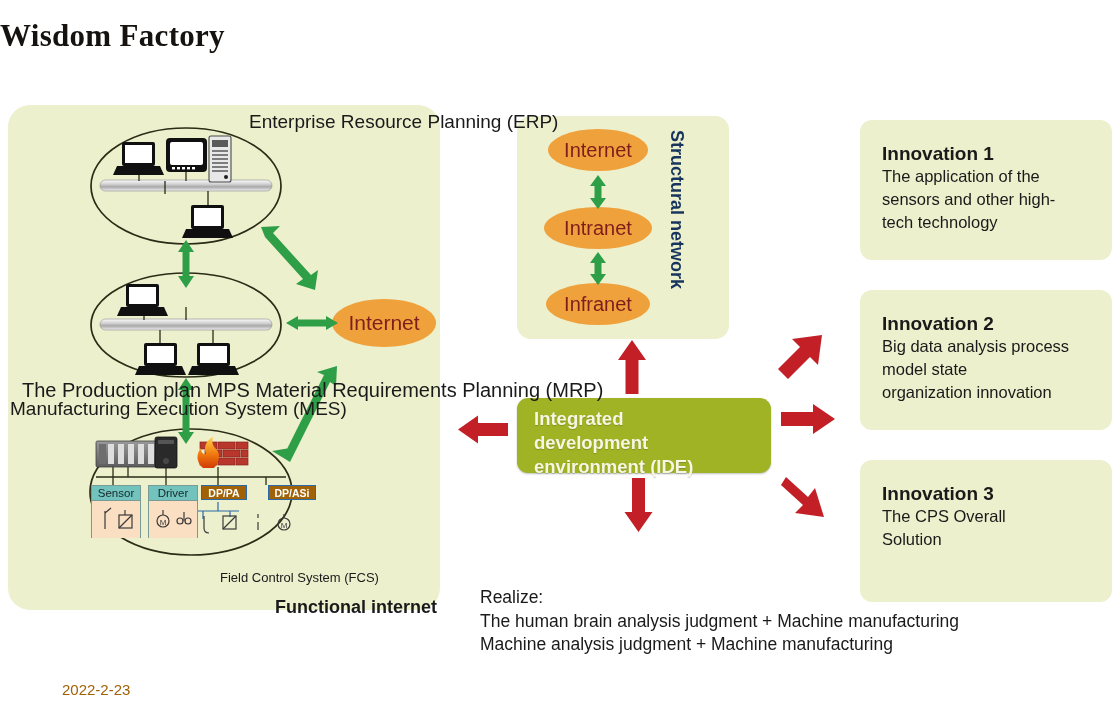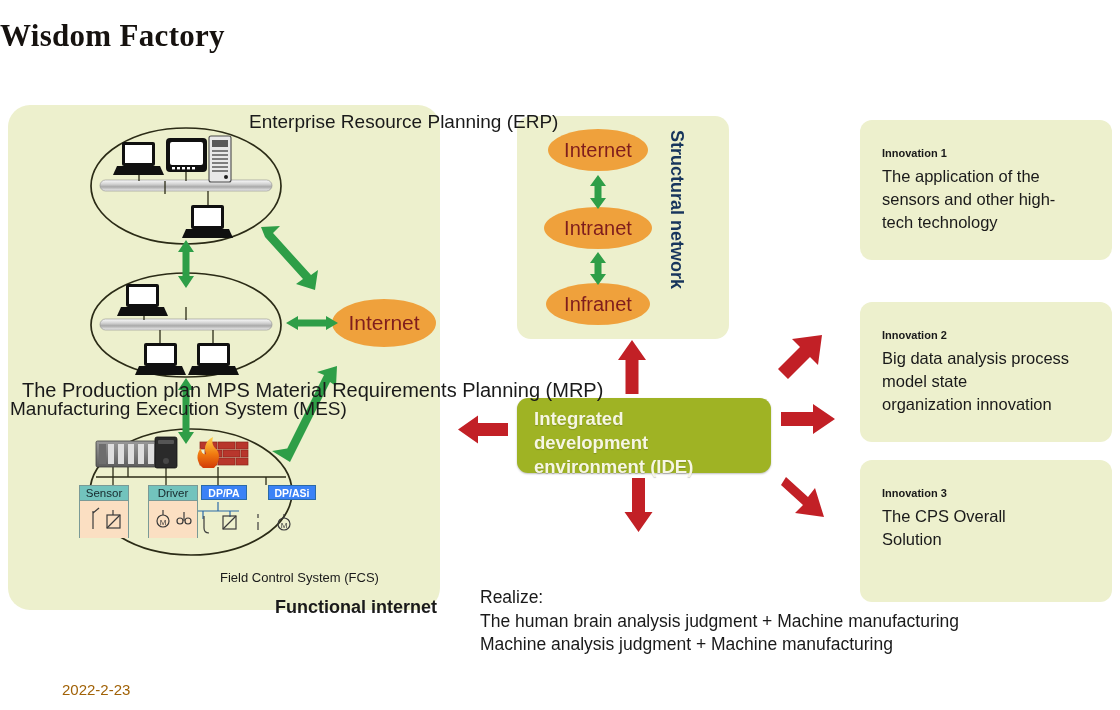--- a/index.html
+++ b/index.html
@@ -17,24 +17,24 @@
   }
 
   
   .panel{background:#edf0cd;border-radius:16px;}
 
   #erp-panel{left:8px;top:105px;width:432px;height:505px;border-radius:22px;}
   #structural-panel{left:517px;top:116px;width:212px;height:223px;border-radius:14px;}
 
   .innovation-card{width:252px;height:140px;border-radius:12px;padding:0;}
   #innovation-1{left:860px;top:120px;}
-  #innovation-2{left:860px;top:290px;margin-top:12px;}
+  #innovation-2{left:860px;top:290px;}
   #innovation-3{left:860px;top:460px;height:142px;}
   .inno-inner{position:absolute;left:22px;top:22px;right:10px;}
-  .inno-title{font-size:11px;font-weight:bold;line-height:23px;}
+  .inno-title{font-size:19px;font-weight:bold;line-height:23px;}
   .inno-body{font-size:16.5px;line-height:23px;white-space:pre-line;}
 
   
   #ide-box{
     left:517px;top:398px;width:254px;height:75px;
     background:#9fb324;border-radius:11px;
     box-shadow:0 1px 2px rgba(0,0,0,.25);
   }
   #ide-label{
     position:absolute;left:17px;top:9px;right:8px;
@@ -72,21 +72,21 @@
   
   #vector-layer{left:0;top:0;width:1120px;height:710px;pointer-events:none;}
 
   
   .dev{position:absolute;border:1px solid #7a9a96;box-sizing:border-box;}
   .dev-head{
     height:15px;line-height:15px;text-align:center;
     font-size:11.5px;border-bottom:1px solid #7a9a96;box-sizing:border-box;
   }
   .head-teal{background:#72c3bd;color:#16272b;}
-  .head-blue{background:#3b82f6;color:#ffffff;font-weight:bold;font-size:10.5px;}
+  .head-blue{background:#a16207;color:#ffffff;font-weight:bold;font-size:10.5px;}
   .dev-body{background:#fbdfc2;height:37px;position:relative;}
   .dev.noborder{border:none;}
   .dev.noborder .dev-head{border:1px solid #2a6aa8;}
 </style>
 </head>
 <body>
 
 <div class="abs" id="page-title">Wisdom Factory</div>
 
 <div class="abs panel" id="erp-panel"></div>
@@ -325,21 +325,21 @@
 
   <g fill="#c22026">
     <path d="M778 369 l22 -22 l-8 -8 l30 -4 l-4 30 l-8 -8 l-22 22 z"></path>
   </g>
 
   <g fill="#c22026">
     <path d="M786 477 l22 20 l7 -9 l9 29 l-29 -4 l8 -8 l-22 -20 z"></path>
   </g>
 </svg>
 
-<div class="dev" id="dev-sensor" style="left:79px;top:485px;width:50px;height:53px;">
+<div class="dev" id="dev-sensor" style="left:91px;top:485px;width:50px;height:53px;">
   <div class="dev-head head-teal">Sensor</div>
   <div class="dev-body">
     <svg viewBox="0 0 50 37" width="50" height="37">
       <g stroke="#3b3b3b" stroke-width="1.2" fill="none">
         <path d="M13 10 v18"></path>
           <path d="M13 12 l6 -5"></path>
         <rect x="27" y="14" width="13" height="13"></rect>
           <path d="M27 27 l13 -13"></path>
         <path d="M33 14 v-5"></path>
       </g>

